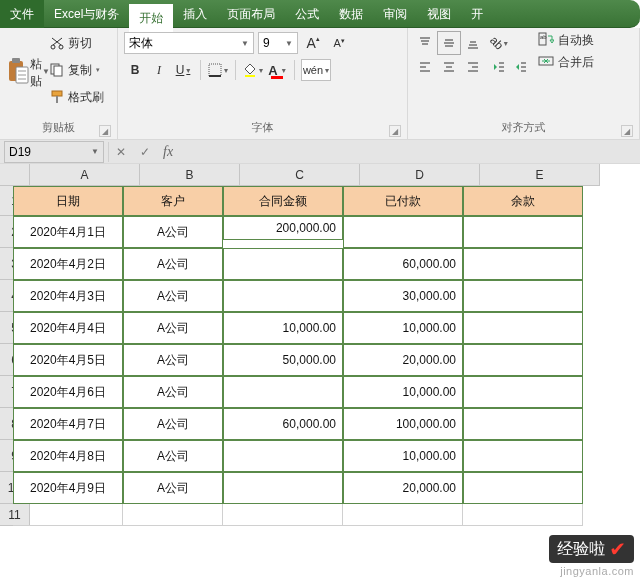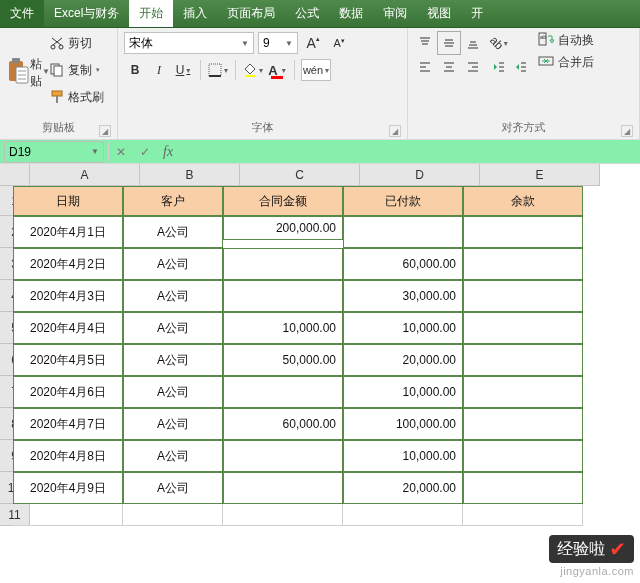--- a/index.html
+++ b/index.html
@@ -1,17 +1,17 @@
 <!DOCTYPE html>
 <html><head>
 <meta charset="utf-8">
 <style>
   * { box-sizing: border-box; }
   html, body { margin: 0; padding: 0; width: 640px; height: 583px; overflow: hidden; font-family: "Microsoft YaHei", Arial, sans-serif; font-size: 12px; background: #fff; }
-  .tabs { height: 28px; background: linear-gradient(#4f894b, #397335); border-bottom: 1px solid #2a5c27; display: flex; align-items: flex-end; color: #fff; }
+  .tabs { height: 28px; background: linear-gradient(#4f894b, #397335); border-bottom: 1px solid #2a5c27; display: flex; align-items: center; color: #fff; border-radius: 10px; }
   .tab { padding: 0 10px; line-height: 28px; font-size: 12px; cursor: pointer; white-space: nowrap; }
   .tab.filetab { background: #2f6b2c; }
   .tab.active { background: #fff; color: #397335; margin-top: 8px; }
   .ribbon { height: 112px; background: #f1f1f1; border-bottom: 1px solid #d9d9d9; display: flex; }
   .group { border-right: 1px solid #d9d9d9; display: flex; flex-direction: column; justify-content: space-between; padding: 4px 6px 0 6px; }
   .group-label { text-align: center; color: #666; font-size: 11px; padding: 2px 0 4px; position: relative; }
   .group-expand { position: absolute; right: 0; bottom: 2px; width: 12px; height: 12px; display: flex; align-items: center; justify-content: center; font-size: 8px; color: #888; border: 1px solid #ccc; cursor: pointer; }
   .clip { display: flex; }
   .paste-btn { width: 40px; display: flex; flex-direction: row; align-items: center; cursor: pointer; padding-top: 2px; }
   .icon-large { width: 24px; height: 28px; }
@@ -21,21 +21,21 @@
   .font-top { display: flex; align-items: center; gap: 4px; }
   .font-name { width: 130px; height: 22px; border: 1px solid #c0c0c0; background: #fff; display: flex; align-items: center; padding: 0 4px; font-size: 12px; justify-content: space-between; }
   .font-size { width: 40px; height: 22px; border: 1px solid #c0c0c0; background: #fff; display: flex; align-items: center; padding: 0 4px; justify-content: space-between; }
   .dd-arrow { font-size: 8px; color: #666; }
   .btn22 { width: 22px; height: 22px; display: flex; align-items: center; justify-content: center; cursor: pointer; color: #333; }
   .btn22w { width: 30px; height: 22px; display: flex; align-items: center; justify-content: center; cursor: pointer; color: #333; border: 1px solid #c0c0c0; background: #fff; font-size: 11px; }
   .font-bottom { display: flex; align-items: center; gap: 2px; margin-top: 5px; }
   .align-grid { display: grid; grid-template-columns: repeat(3, 22px); grid-auto-rows: 22px; gap: 2px; }
   .align-right { display: flex; flex-direction: column; gap: 5px; margin-left: 6px; }
   .align-item { display: flex; align-items: flex-start; gap: 4px; cursor: pointer; font-size: 12px; color: #333; }
-  .namebox { height: 24px; border-bottom: 1px solid #d9d9d9; display: flex; align-items: center; background: #86efac; }
+  .namebox { height: 24px; border-bottom: 1px solid #d9d9d9; display: flex; align-items: center; background: #e5e5e5; }
   .cellref { width: 100px; height: 22px; border: 1px solid #c0c0c0; margin: 0 4px; padding: 0 4px; display: flex; align-items: center; justify-content: space-between; font-size: 12px; }
   .fx-btn { width: 24px; height: 22px; display: flex; align-items: center; justify-content: center; cursor: pointer; color: #7a7a7a; }
   .fx-label { font-style: italic; font-family: "Times New Roman", serif; font-size: 14px; color: #666; margin: 0 6px; }
   .formula-input { flex: 1; height: 22px; padding: 0 4px; font-size: 12px; }
 
   .sheet { position: relative; }
   .corner { position: absolute; left: 0; top: 0; width: 30px; height: 22px; background: #e6e6e6; border-right: 1px solid #c5c5c5; border-bottom: 1px solid #c5c5c5; }
   .colhdrs { position: absolute; left: 30px; top: 0; height: 22px; display: flex; }
   .colhdr { height: 22px; background: #e6e6e6; border-right: 1px solid #c5c5c5; border-bottom: 1px solid #c5c5c5; text-align: center; line-height: 22px; color: #333; font-size: 12px; }
   .rowhdrs { position: absolute; left: 0; top: 22px; width: 30px; }

